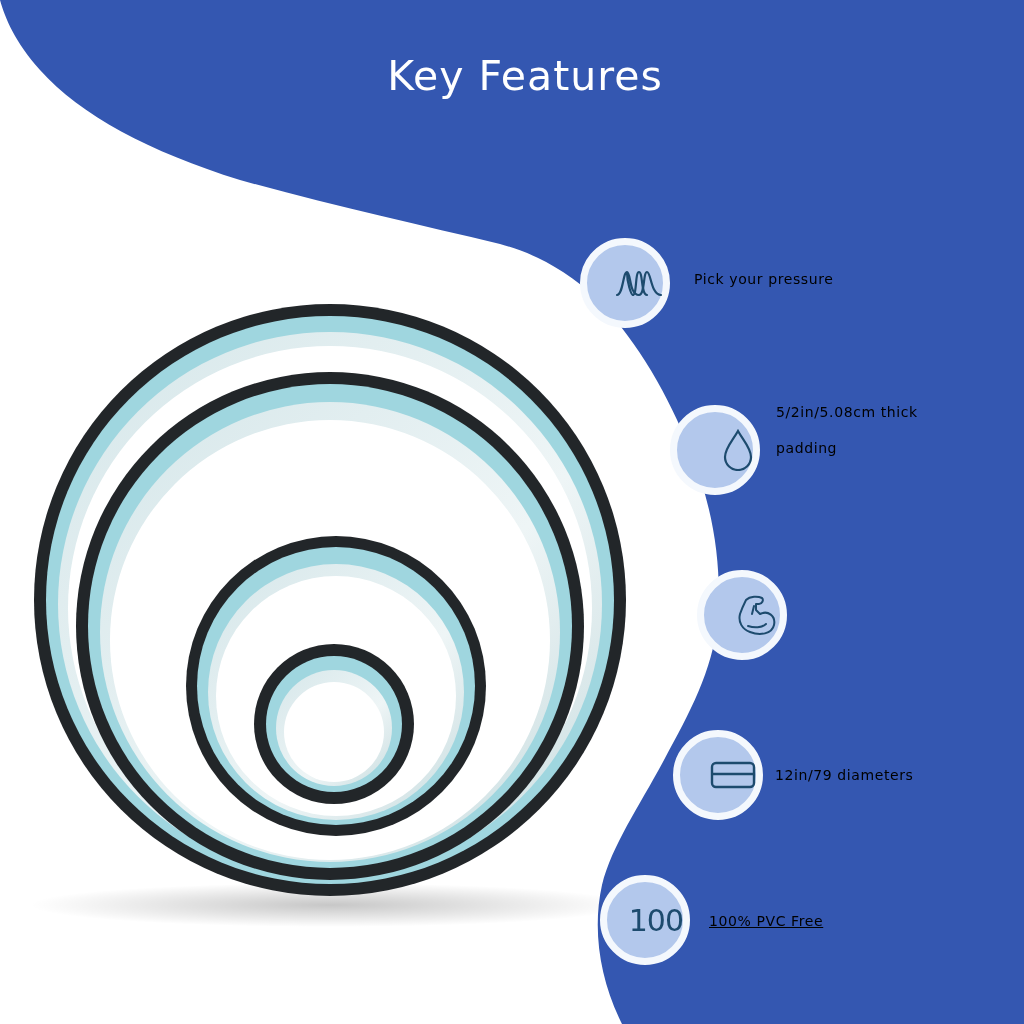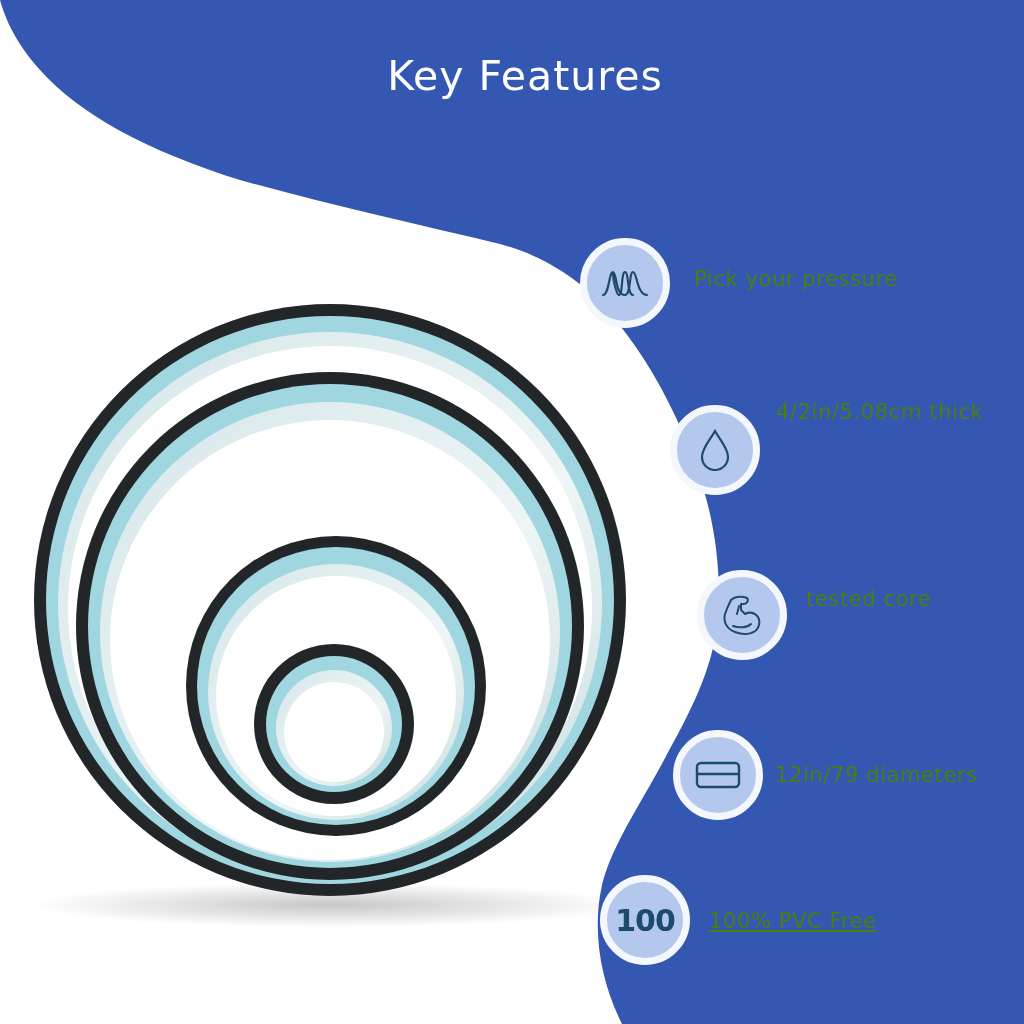--- a/index.html
+++ b/index.html
@@ -13,28 +13,27 @@
   .title {
     position: absolute; left: 0; width: 1050px; top: 52px;
     text-align: center; color: #ffffff;
     font-size: 41px; letter-spacing: 1px; font-weight: normal;
   }
   .rings { position: absolute; left: 0; top: 0; width: 1024px; height: 1024px; }
   .feature-icon {
     position: absolute; width: 76px; height: 76px; border-radius: 50%;
     background: #b3c8ec; border: 7px solid #f4f8fd;
     box-sizing: content-box;
-    display: flex; align-items: center; justify-content: center;
+    display: flex; align-items: center; justify-content: flex-end;
     color: #1d4b6e;
-    font-weight: bold;
   }
   .feature-icon svg { display: block; }
   .feature-text {
-    position: absolute; color: #4d7c0f;
-    font-size: 21px; line-height: 36px; letter-spacing: 0.6px;
+    position: absolute; color: #000000;
+    font-size: 14px; line-height: 36px; letter-spacing: 0.6px;
   }
   .hundred {
     font-family: "DejaVu Sans", sans-serif; font-size: 30px;
     color: #1d4b6e; letter-spacing: -1px;
   }
 </style>
 </head>
 <body>
 
 <svg class="bg-svg" viewBox="0 0 1024 1024">
@@ -104,32 +103,32 @@
 <div class="feature-text" style="left:694px; top:261px;">
   <div>Pick your pressure</div>
 </div>
 
 <div class="feature-icon" style="left:670px; top:405px;">
   <svg width="30" height="42" viewBox="0 0 30 42" fill="none" stroke="#1d4b6e" stroke-width="2.2">
     <path d="M15,2 C20,11 28,19 28,28 A13,13 0 0 1 2,28 C2,19 10,11 15,2 Z"></path>
   </svg>
 </div>
 <div class="feature-text" style="left:776px; top:394px;">
-  <div>4/2in/5.08cm thick</div>
+  <div>5/2in/5.08cm thick</div>
+  <div>padding</div>
 </div>
 
 <div class="feature-icon" style="left:697px; top:570px;">
   <svg width="46" height="46" viewBox="0 0 46 46" fill="none" stroke="#1d4b6e" stroke-width="2" stroke-linecap="round" stroke-linejoin="round">
     <path d="M12,8 C16,4 24,4 28,6 C30,8 28,12 25,12 L22,12 L22,18 L26,22 C34,18 42,24 40,33 C38,42 26,44 16,40 C8,37 4,30 6,22 C8,16 10,12 12,8 Z"></path>
     <path d="M14,34 C20,36 28,36 32,32"></path>
     <path d="M20,14 L18,22"></path>
   </svg>
 </div>
 <div class="feature-text" style="left:806px; top:581px;">
-  <div>tested core</div>
 </div>
 
 <div class="feature-icon" style="left:673px; top:730px;">
   <svg width="46" height="30" viewBox="0 0 46 30" fill="none" stroke="#1d4b6e" stroke-width="2.4">
     <rect x="2" y="3" width="42" height="24" rx="4"></rect>
     <line x1="2" y1="14" x2="44" y2="14"></line>
   </svg>
 </div>
 <div class="feature-text" style="left:775px; top:757px;">
   <div>12in/79 diameters</div>

